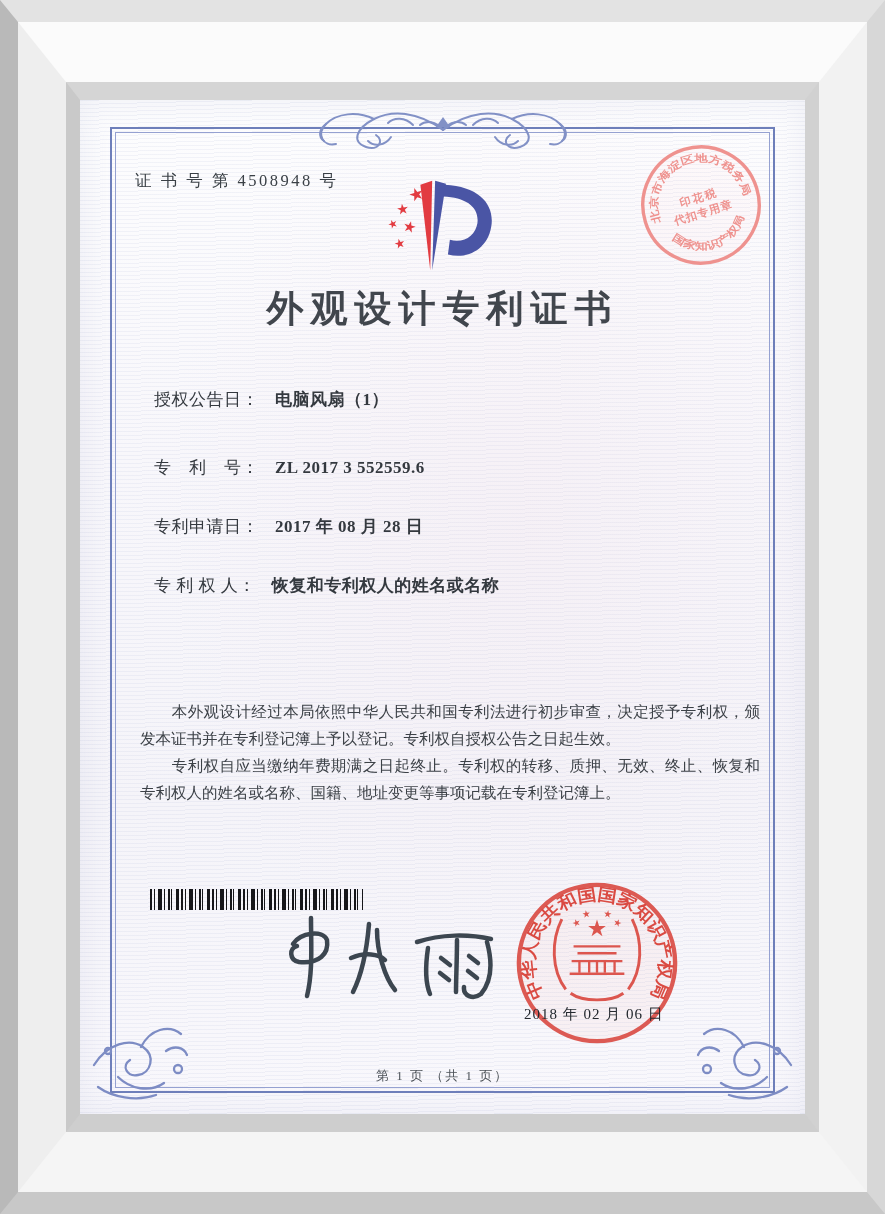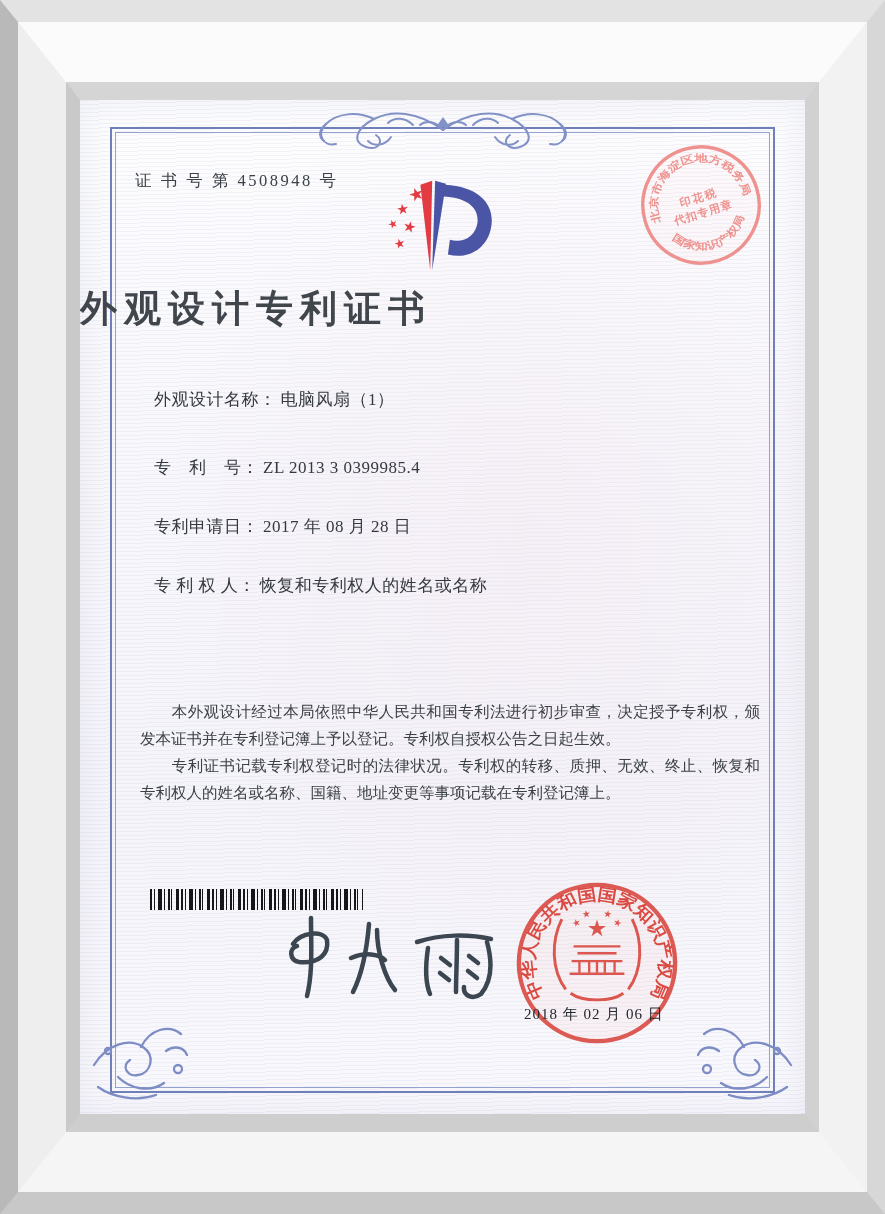--- a/index.html
+++ b/index.html
@@ -26,27 +26,27 @@
   .bborder-inner { position:absolute; inset:3px; border:1px solid #95a1d1; }
 
   .orn-top { position:absolute; top:3px; left:50%; transform:translateX(-50%); width:296px; height:52px; }
   .orn-bl  { position:absolute; left:8px;  top:903px; width:104px; height:104px; }
   .orn-br  { position:absolute; right:8px; top:903px; width:104px; height:104px; }
 
   .cert-no { position:absolute; left:55px; top:70px; font-size:16.5px; letter-spacing:2.5px; color:#3a4046; }
 
   .logo { position:absolute; top:76px; left:50%; transform:translateX(-50%); width:118px; height:110px; }
 
-  .title { position:absolute; left:0; right:0; top:184px; text-align:left;
+  .title { position:absolute; left:0; right:0; top:184px; text-align:center;
            font-size:37px; font-weight:bold; letter-spacing:7px; color:#41464d; }
 
   .fields { position:absolute; left:74px; top:288px; }
   .field-row { font-size:17px; color:#34393f; letter-spacing:0.5px; margin-bottom:36px; white-space:nowrap; }
   .field-row:first-child { margin-bottom:45px; }
-  .field-row .value { margin-left:4px; }
+  .field-row .value { margin-left:16px;font-weight:bold; }
 
   .paras { position:absolute; left:60px; top:598px; width:620px; font-size:15.5px; line-height:27px;
            color:#3c4147; text-align:justify; }
   .paras p { margin:0; text-indent:2.05em; }
 
   .barcode { position:absolute; left:70px; top:789px; width:213px; height:21px;
              background:repeating-linear-gradient(90deg,
                #16161a 0 2px,  transparent 2px 4px,
                #16161a 4px 5px, transparent 5px 8px,
                #16161a 8px 12px, transparent 12px 14px,
@@ -124,29 +124,29 @@
       <use href="#star" transform="translate(33,18) scale(0.72) rotate(-18)" fill="#e23b41"></use>
       <use href="#star" transform="translate(19,33) scale(0.58) rotate(-8)" fill="#e23b41"></use>
       <use href="#star" transform="translate(9,48)  scale(0.46) rotate(-24)" fill="#e23b41"></use>
       <use href="#star" transform="translate(26,51) scale(0.62) rotate(14)" fill="#e23b41"></use>
       <use href="#star" transform="translate(16,68) scale(0.52) rotate(-14)" fill="#e23b41"></use>
     </svg>
 
     <div class="title">外观设计专利证书</div>
 
     <div class="fields">
-      <div class="field-row"><span>外观设计名称：</span><span class="value">电脑风扇（1）</span></div>
-      <div class="field-row"><span>专　利　号：</span><span class="value">ZL 2013 3 0399985.4</span></div>
+      <div class="field-row"><span>授权公告日：</span><span class="value">电脑风扇（1）</span></div>
+      <div class="field-row"><span>专　利　号：</span><span class="value">ZL 2017 3 552559.6</span></div>
       <div class="field-row"><span>专利申请日：</span><span class="value">2017 年 08 月 28 日</span></div>
       <div class="field-row"><span>专 利 权 人：</span><span class="value">恢复和专利权人的姓名或名称</span></div>
     </div>
 
     <div class="paras">
       <p>本外观设计经过本局依照中华人民共和国专利法进行初步审查，决定授予专利权，颁发本证书并在专利登记簿上予以登记。专利权自授权公告之日起生效。</p>
-      <p>专利证书记载专利权登记时的法律状况。专利权的转移、质押、无效、终止、恢复和专利权人的姓名或名称、国籍、地址变更等事项记载在专利登记簿上。</p>
+      <p>专利权自应当缴纳年费期满之日起终止。专利权的转移、质押、无效、终止、恢复和专利权人的姓名或名称、国籍、地址变更等事项记载在专利登记簿上。</p>
     </div>
 
     <div class="barcode"></div>
 
 
     <svg class="signature" viewBox="0 0 270 95">
       <g fill="none" stroke="#3c4650" stroke-width="4.5" stroke-linecap="round">
         <path d="M28,38 C36,26 58,24 62,34 C64,48 54,58 34,56 C24,54 24,42 32,40"></path>
         <path d="M46,12 C46,38 48,66 42,90"></path>
         <path d="M104,18 C102,42 98,66 88,86"></path>
@@ -207,14 +207,15 @@
           <textPath href="#taxTop" startOffset="50%" text-anchor="middle" textLength="150" lengthAdjust="spacingAndGlyphs">北京市海淀区地方税务局</textPath>
         </text>
         <text font-size="10.5" font-weight="bold">
           <textPath href="#taxBot" startOffset="50%" text-anchor="middle" textLength="92" lengthAdjust="spacingAndGlyphs">国家知识产权局</textPath>
         </text>
         <text x="65" y="61" text-anchor="middle" font-size="11.5" letter-spacing="2" font-weight="bold">印花税</text>
         <text x="65" y="77" text-anchor="middle" font-size="11.5" letter-spacing="1" font-weight="bold">代扣专用章</text>
       </g>
     </svg>
 
+    <div class="footer">第 1 页 （共 1 页）</div>
   </div>
 </div>
 
 </body></html>

